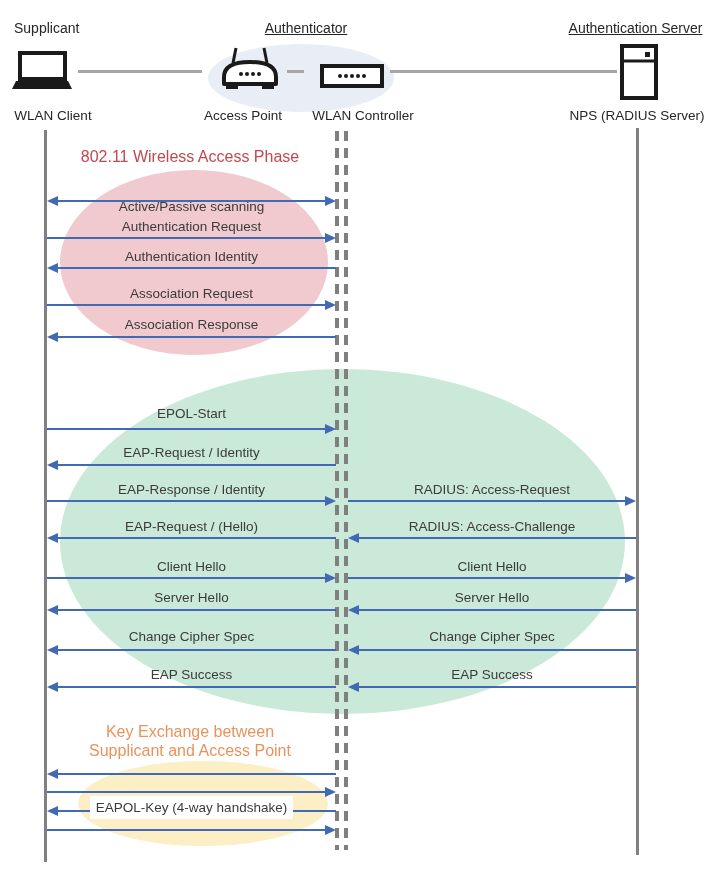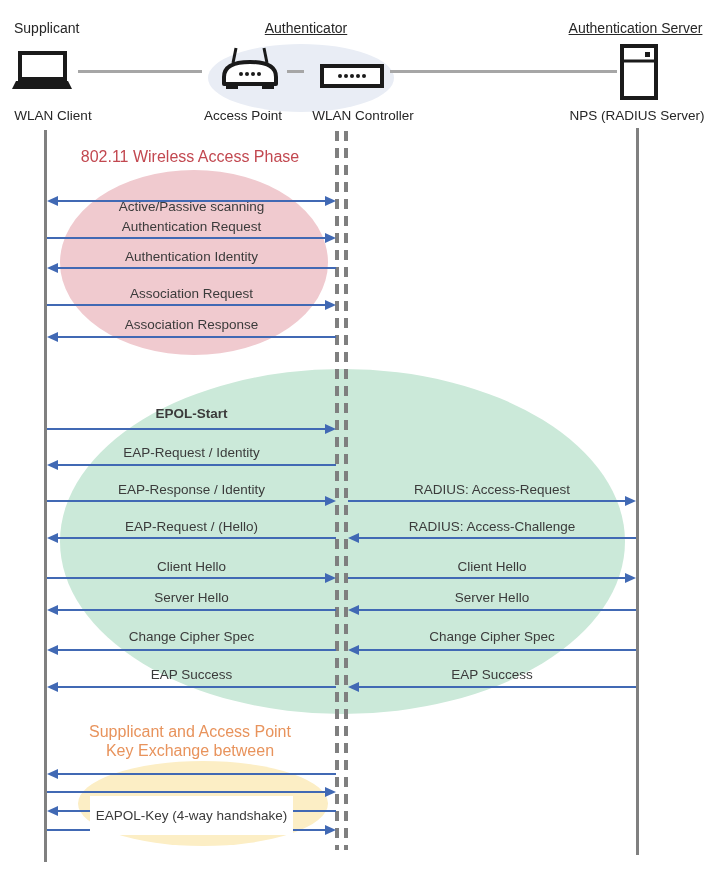--- a/index.html
+++ b/index.html
@@ -28,21 +28,21 @@
   .ll-dash1{left:335px;}
   .ll-dash2{left:344px;}
   
   .phase-title{position:absolute;font-size:16px;text-align:center;z-index:3;line-height:19px;}
   .pt-80211{left:60px;top:147px;width:260px;color:#C24850;}
   .pt-8021x{left:71px;top:376px;width:260px;color:#3FB679;}
   .pt-keyx{left:60px;top:722px;width:260px;color:#E8935C;}
   
   .msg-label{position:absolute;text-align:center;font-size:13.5px;color:#3b3b3b;z-index:3;
     display:flex;justify-content:center;align-items:center;line-height:15px;}
-  .msg-label span.boxed{background:#fff;padding:12px 6px;}
+  .msg-label span.boxed{background:#fff;padding:4px 6px;}
   .arrow{position:absolute;height:10px;z-index:2;}
   .a-line{position:absolute;top:4px;height:2px;background:#4169B4;}
   .a-head{position:absolute;top:0;width:0;height:0;border-top:5px solid transparent;border-bottom:5px solid transparent;}
   .a-head-left{left:0;border-right:11px solid #4169B4;}
   .a-head-right{right:0;border-left:11px solid #4169B4;}
 </style>
 </head>
 <body>
 
 <div class="stage">
@@ -98,22 +98,22 @@
   <div class="ellipse el-8021x"></div>
   <div class="ellipse el-keyx"></div>
 
   <div class="lifeline ll-left"></div>
   <div class="ll-dash ll-dash1"></div>
   <div class="ll-dash ll-dash2"></div>
   <div class="lifeline ll-right"></div>
 
   <div class="phase-title pt-80211">802.11 Wireless Access Phase</div>
   <div class="phase-title pt-keyx">
+    <div>Key Exchange between</div>
     <div>Supplicant and Access Point</div>
-    <div>Key Exchange between</div>
   </div>
 
   <div id="messages">
       <div class="msg-label" style="left: 57px; width: 269px; top: 167px; margin-top: 32px;">
         <span>Active/Passive scanning</span>
       </div>
       <div class="arrow" style="left: 47px; width: 289px; top: 196px;">
         <div class="a-line" style="left: 9px; right: 9px;"></div>
         <div class="a-head a-head-left"></div>
         <div class="a-head a-head-right"></div>
@@ -139,21 +139,21 @@
         <div class="a-line" style="left: 0px; right: 9px;"></div>
         <div class="a-head a-head-right"></div>
       </div>
       <div class="msg-label" style="left: 57px; width: 269px; top: 317px;">
         <span>Association Response</span>
       </div>
       <div class="arrow" style="left: 47px; width: 289px; top: 332px;">
         <div class="a-line" style="left: 9px; right: 0px;"></div>
         <div class="a-head a-head-left"></div>
       </div>
-      <div class="msg-label" style="left: 57px; width: 269px; top: 406px; font-weight: bold;">
+      <div class="msg-label" style="left: 57px; width: 269px; top: 406px;">
         <span>EPOL-Start</span>
       </div>
       <div class="arrow" style="left: 47px; width: 289px; top: 424px;">
         <div class="a-line" style="left: 0px; right: 9px;"></div>
         <div class="a-head a-head-right"></div>
       </div>
       <div class="msg-label" style="left: 57px; width: 269px; top: 445px;">
         <span>EAP-Request / Identity</span>
       </div>
       <div class="arrow" style="left: 47px; width: 289px; top: 460px;">

